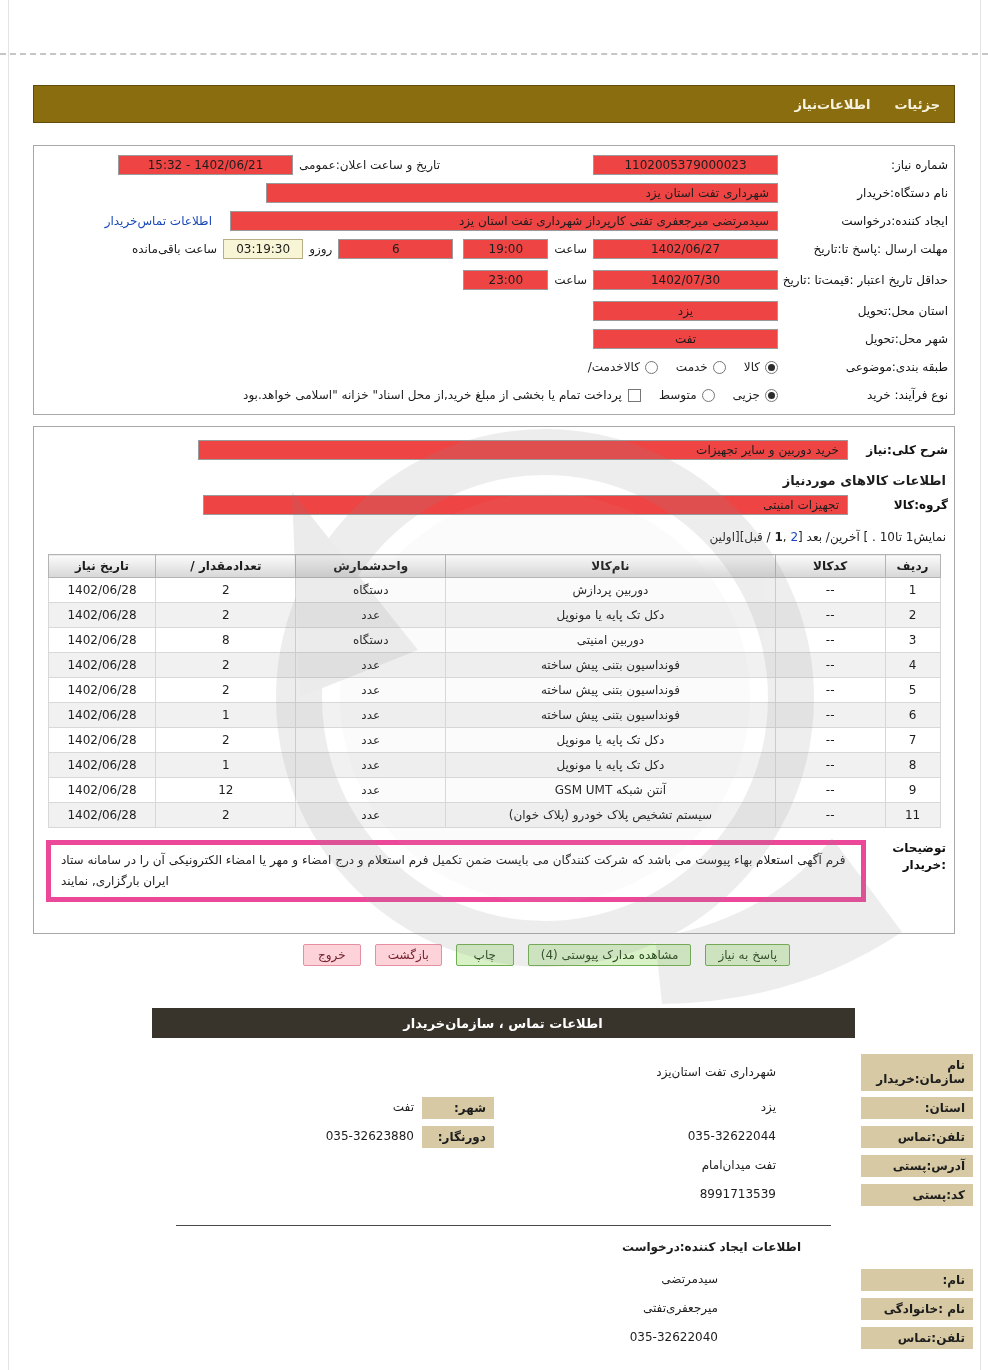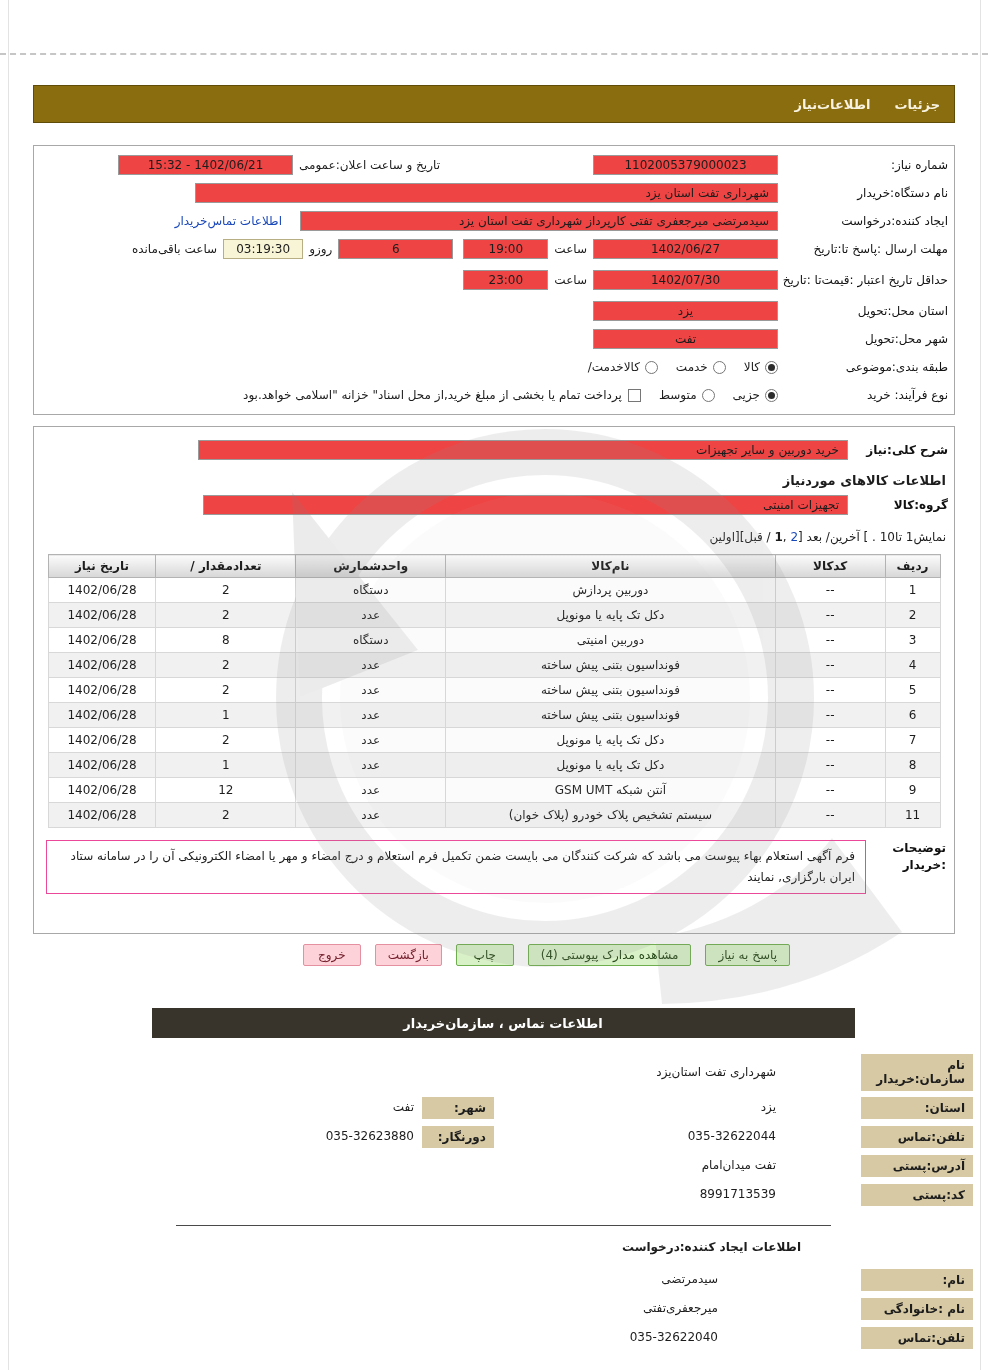--- a/index.html
+++ b/index.html
@@ -31,21 +31,21 @@
   .frow.tall{min-height:34px;}
   .flabel{width:170px;flex-shrink:0;color:#141414;line-height:1.35;}
   .inline-label{white-space:nowrap;}
   .m6{margin:0 6px;}
   .ibox{
     height:20px;box-sizing:border-box;border:1px solid #9a9a9a;background:#ef4444;
     display:flex;align-items:center;justify-content:center;font-size:12px;overflow:hidden;white-space:nowrap;
   }
   .rtl-pad{justify-content:flex-start;padding:0 8px;}
   .ltr{direction:ltr;unicode-bidi:isolate;}
-  .w185{width:185px;} .w175{width:175px;} .w583{width:583px;} .w478{width:478px;}
+  .w185{width:185px;} .w175{width:175px;} .w583{width:512px;} .w478{width:548px;}
   .w115{width:115px;} .w85{width:85px;}
   .announce-gap{margin-right:153px;margin-left:6px;}
   .gap10{margin-right:10px;}
   .countdown{
     width:80px;height:20px;box-sizing:border-box;border:1px solid #b7ae83;background:#f8f4d6;
     display:flex;align-items:center;justify-content:center;
   }
   .link{color:#1948ba;cursor:pointer;text-decoration:none;}
   .contact-link{margin-right:18px;white-space:nowrap;}
   .radio{
@@ -76,22 +76,22 @@
   table.items{border-collapse:collapse;width:893px;margin:8px auto 0;font-size:12px;background:transparent;}
   table.items th{
     background:linear-gradient(#fbfbfb,#d7d7d7);border:1px solid #b3b3b3;
     font-weight:bold;padding:4px 6px;white-space:nowrap;
   }
   table.items td{border:1px solid #d8d8d8;padding:5px 6px;text-align:center;white-space:nowrap;}
   table.items tbody tr:nth-child(even){background:#f1f1f1;}
   .remarks-row{display:flex;align-items:flex-start;padding:12px 2px 0;}
   .remarks-label{width:80px;}
   .remarks-box{
-    flex:1;border:1px solid #ec4899;min-height:34px;box-sizing:border-box;
-    padding:5px 10px;text-align:right;line-height:1.75;margin-left:4px;
+    flex:1;border:5px solid #ec4899;min-height:34px;box-sizing:border-box;
+    padding:5px 10px;text-align:left;line-height:1.75;margin-left:4px;
   }
 
   
   .actions-row{
     position:absolute;top:944px;right:33px;left:33px;display:flex;align-items:center;
     gap:14px;padding-right:165px;box-sizing:border-box;z-index:2;
   }
   .btn{
     font-family:inherit;font-size:12px;padding:3px 12px;min-width:58px;border-radius:2px;cursor:pointer;
   }

